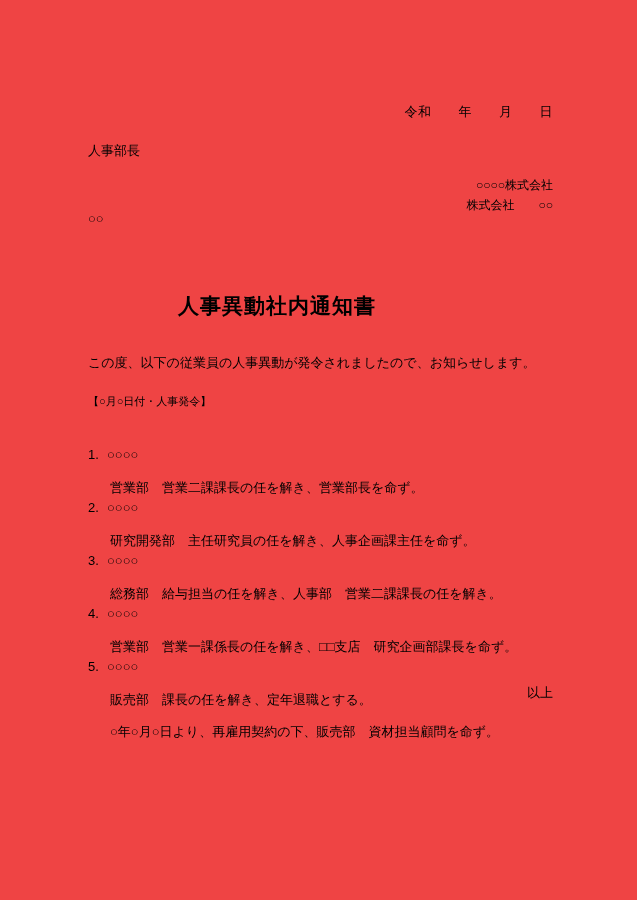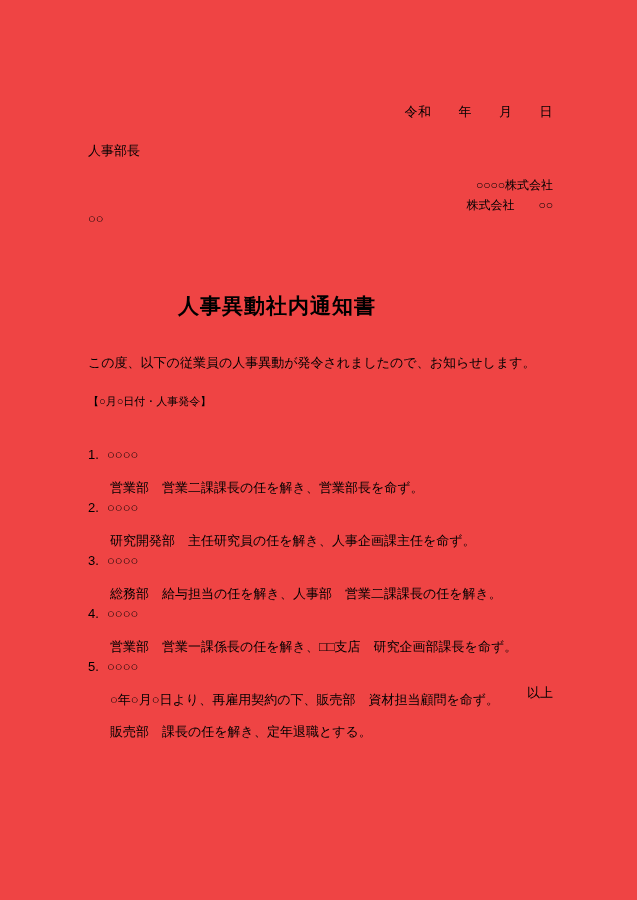--- a/index.html
+++ b/index.html
@@ -159,20 +159,20 @@
       <li class="order-item">
         <span class="order-head"><span class="order-num">3.</span><span>○○○○</span></span>
         <span class="order-detail">総務部　給与担当の任を解き、人事部　営業二課課長の任を解き。</span>
       </li>
       <li class="order-item">
         <span class="order-head"><span class="order-num">4.</span><span>○○○○</span></span>
         <span class="order-detail">営業部　営業一課係長の任を解き、□□支店　研究企画部課長を命ず。</span>
       </li>
       <li class="order-item">
         <span class="order-head"><span class="order-num">5.</span><span>○○○○</span></span>
+        <span class="order-detail">販売部　課長の任を解き、定年退職とする。</span>
         <span class="order-detail">○年○月○日より、再雇用契約の下、販売部　資材担当顧問を命ず。</span>
-        <span class="order-detail">販売部　課長の任を解き、定年退職とする。</span>
       </li>
     </ol>
 
   <div class="closing">以上</div>
 
 </div>
 
 </body></html>

